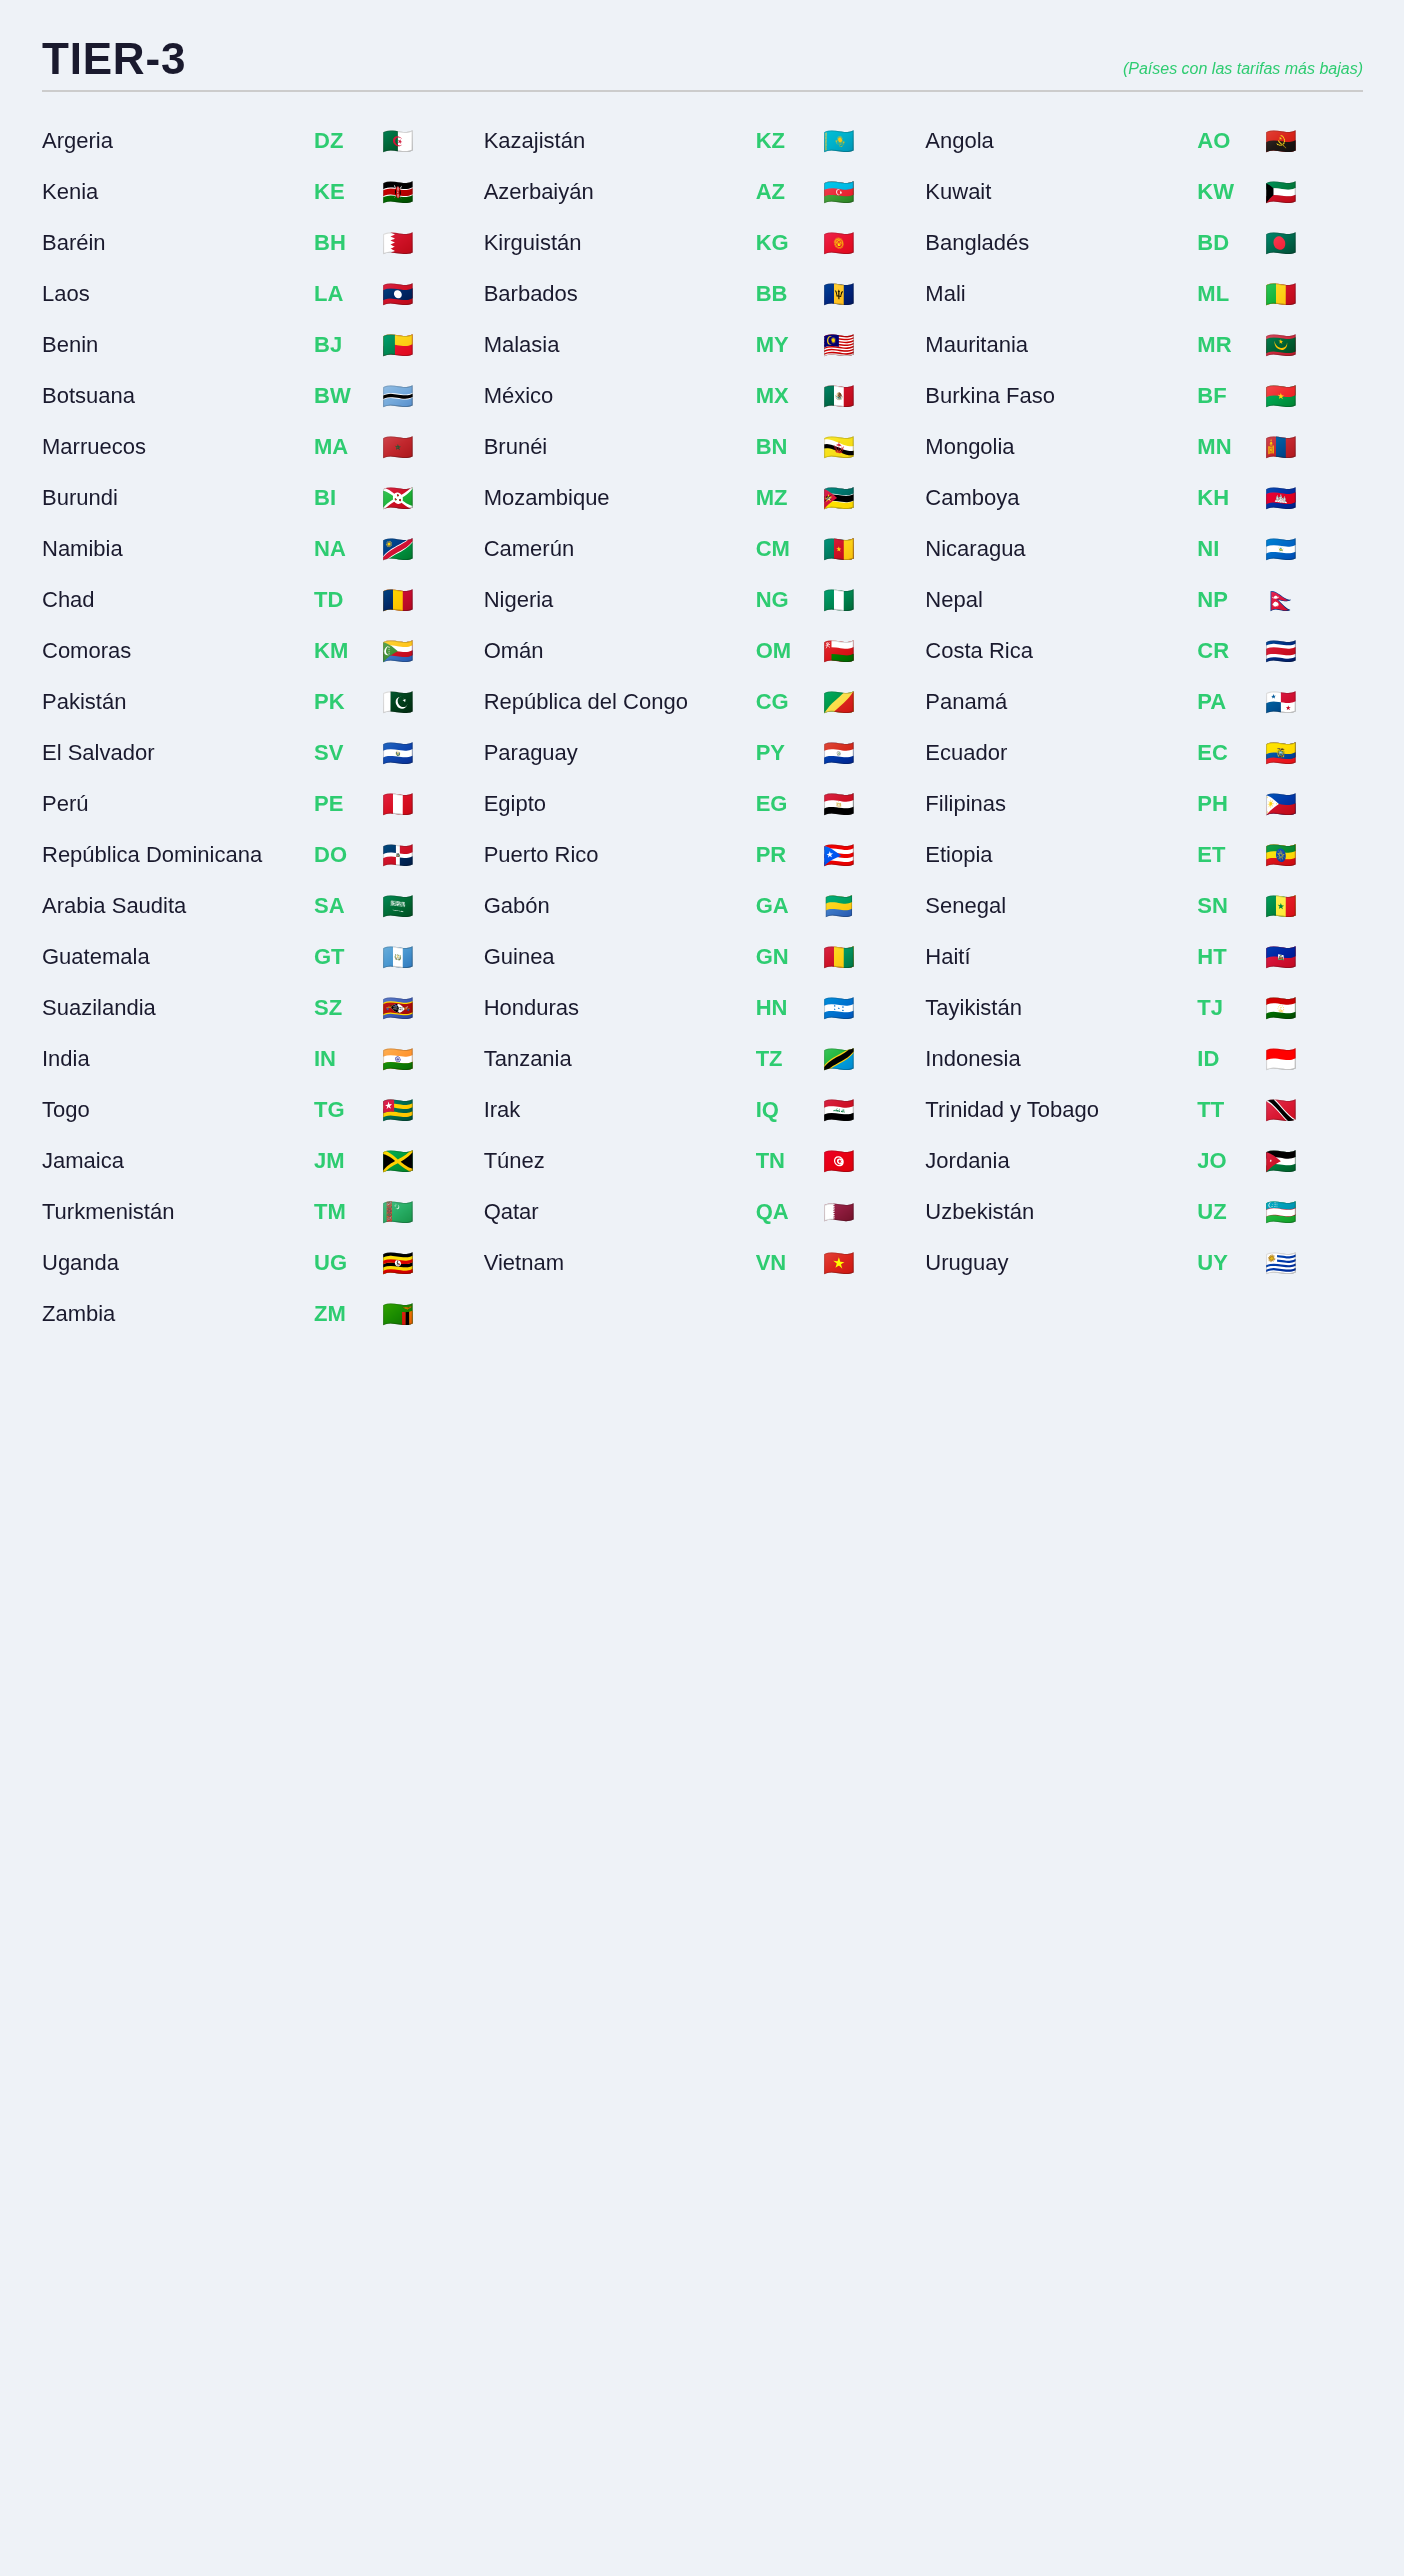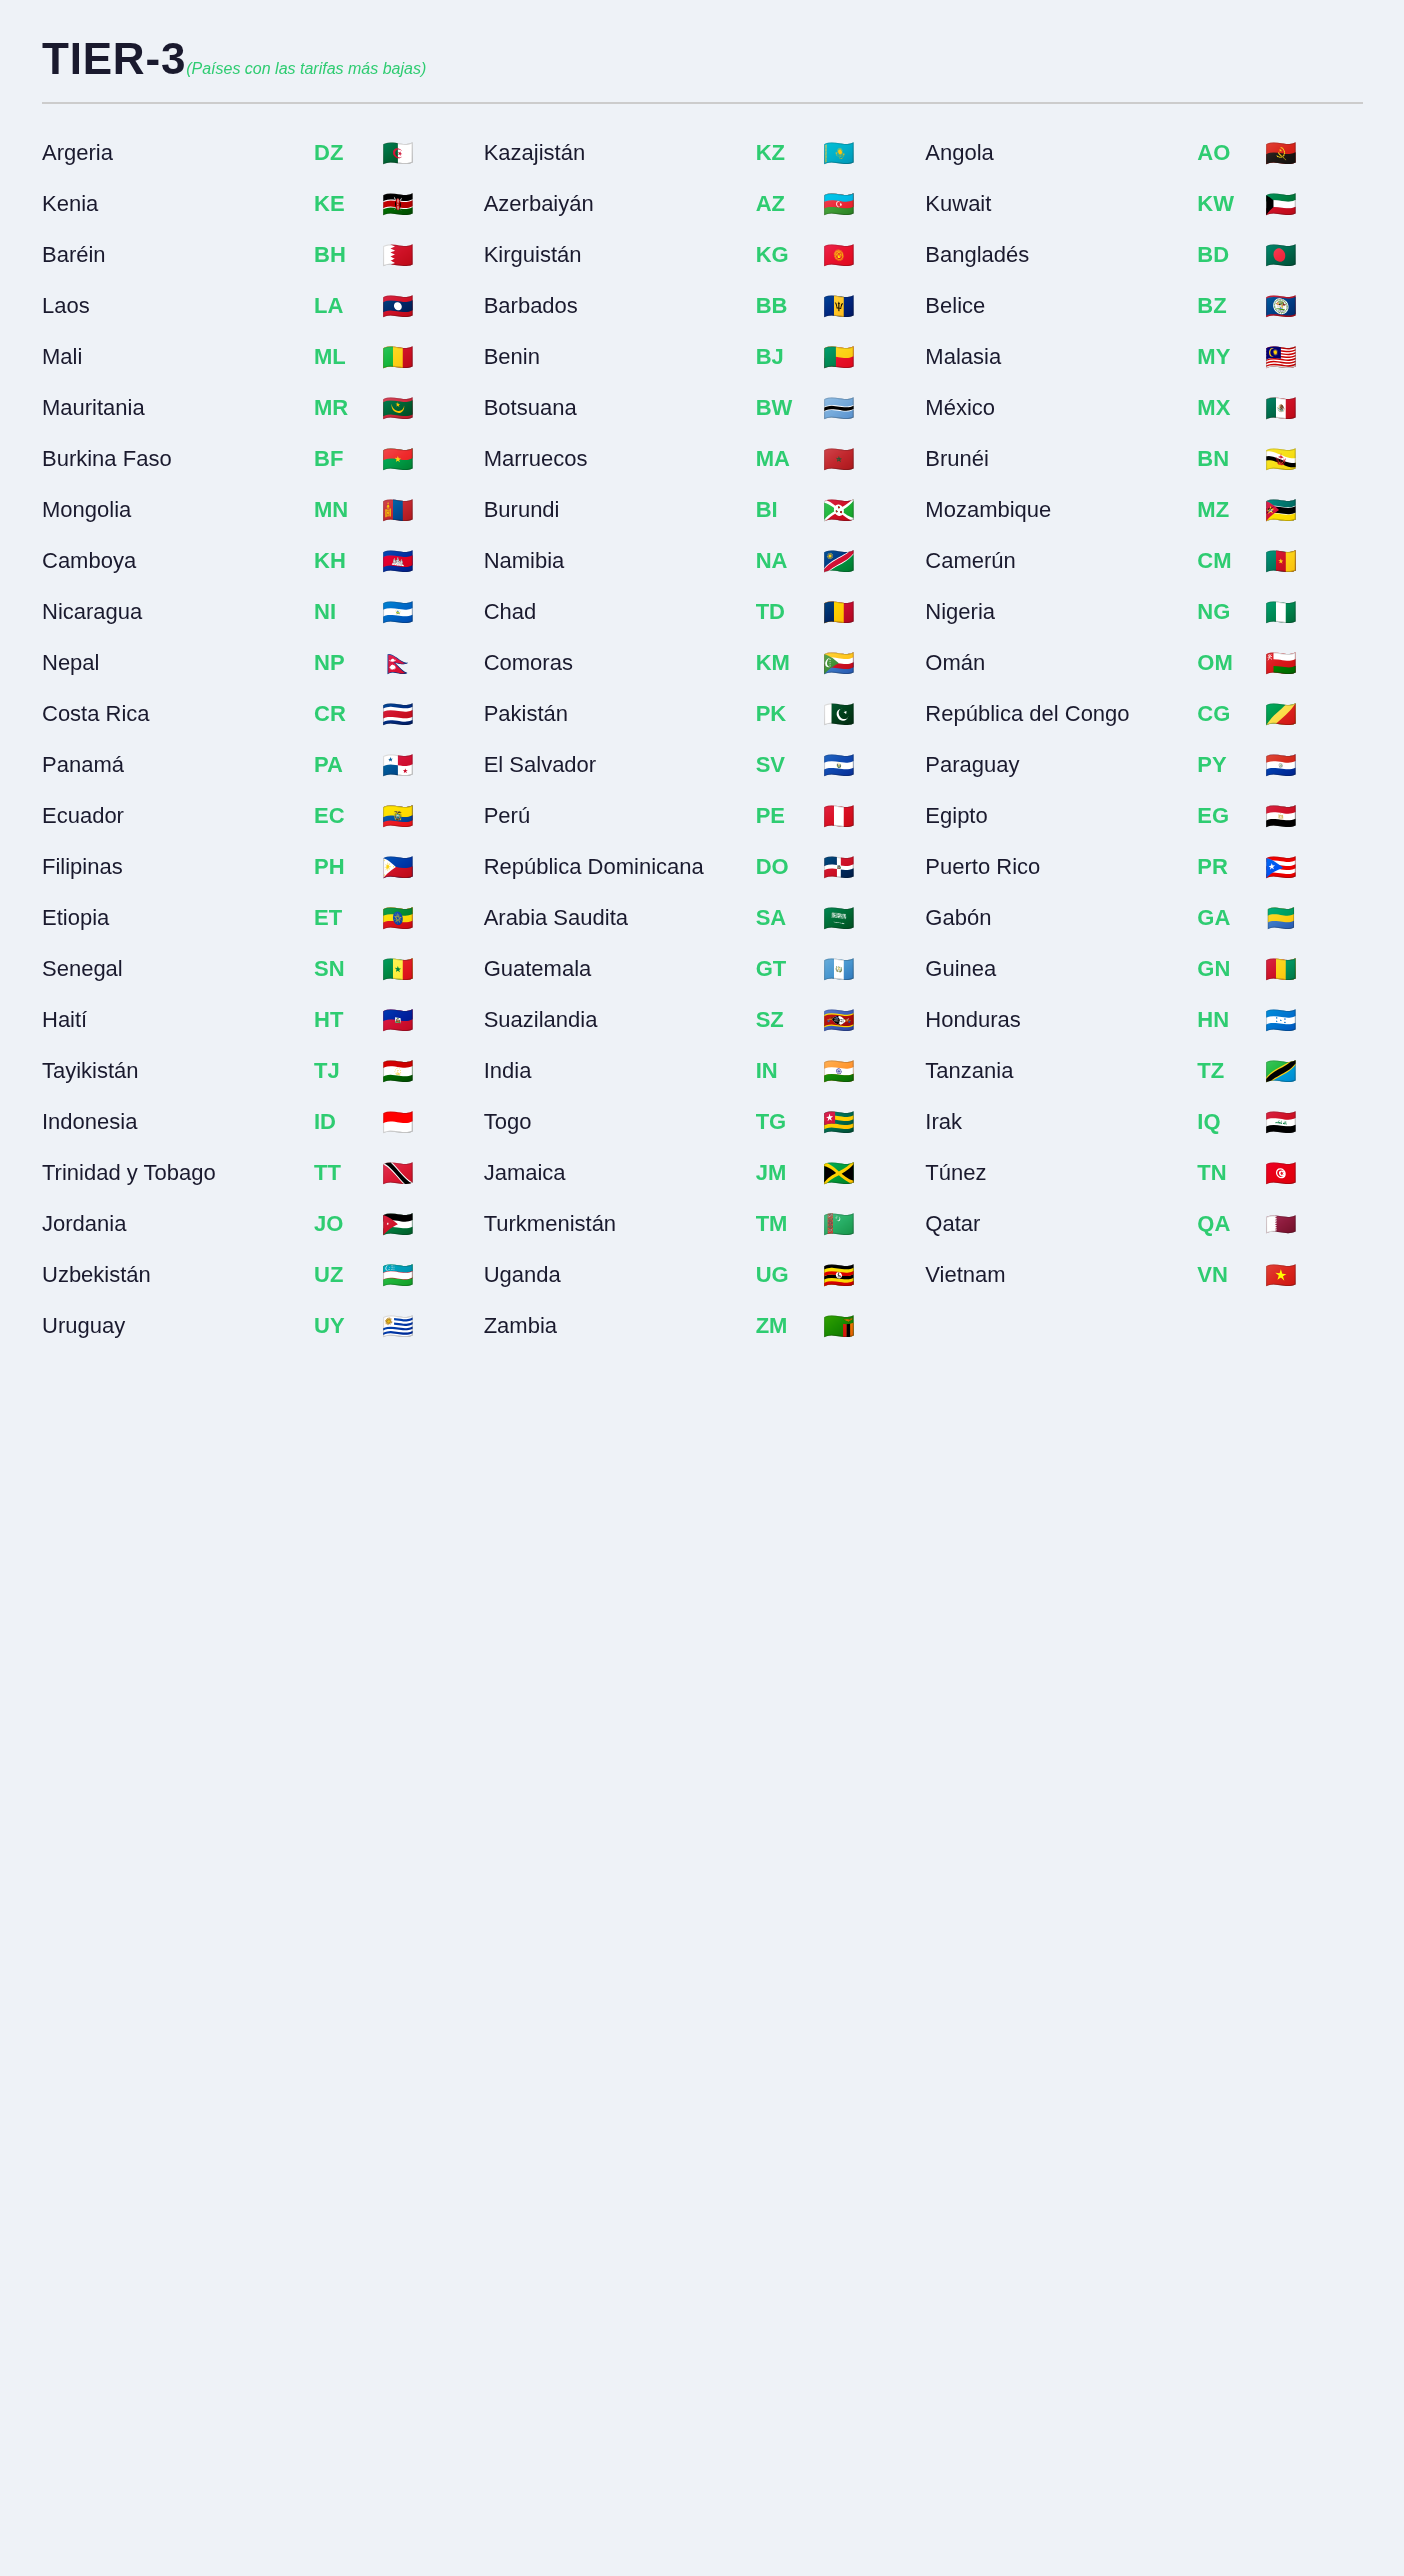--- a/index.html
+++ b/index.html
@@ -5,22 +5,23 @@
     * { box-sizing: border-box; margin: 0; padding: 0; }
     body {
       background-color: #eef2f7;
       font-family: 'Arial', sans-serif;
       padding: 34px 42px;
       width: 1405px;
       min-height: 2576px;
     }
     .header {
       display: flex;
+      justify-content: space-between;
       align-items: baseline;
-      margin-bottom: 18px;
+      margin-bottom: 6px;
     }
     .tier-title {
       font-size: 44px;
       font-weight: 900;
       color: #1a1a2e;
       letter-spacing: 0.8px;
     }
     .subtitle {
       font-size: 16px;
       color: #2ecc71;
@@ -119,25 +120,20 @@
       <span class="country-name">Laos</span>
       <span class="country-code">LA</span>
       <span class="flag">🇱🇦</span>
     </div>
     <div class="country-row">
       <span class="country-name">Barbados</span>
       <span class="country-code">BB</span>
       <span class="flag">🇧🇧</span>
     </div>
     <div class="country-row">
-      <span class="country-name">Belice</span>
-      <span class="country-code">BZ</span>
-      <span class="flag">🇧🇿</span>
-    </div>
-    <div class="country-row">
       <span class="country-name">Mali</span>
       <span class="country-code">ML</span>
       <span class="flag">🇲🇱</span>
     </div>
     <div class="country-row">
       <span class="country-name">Benin</span>
       <span class="country-code">BJ</span>
       <span class="flag">🇧🇯</span>
     </div>
     <div class="country-row">

